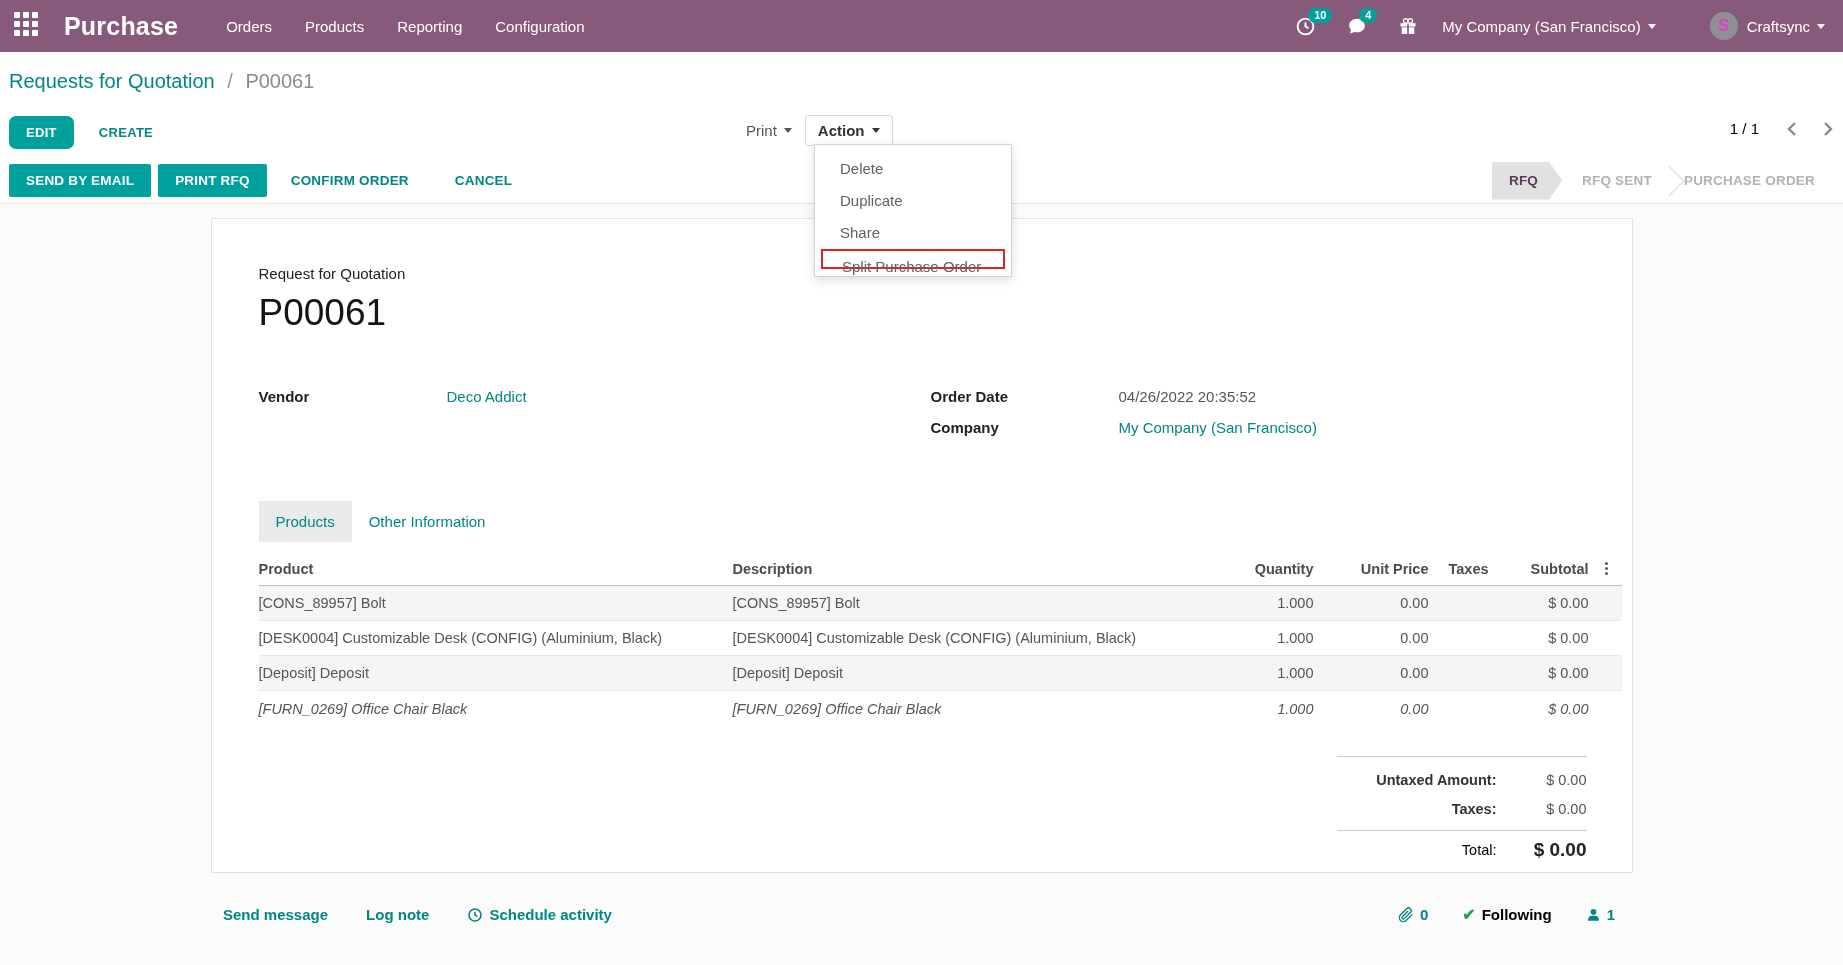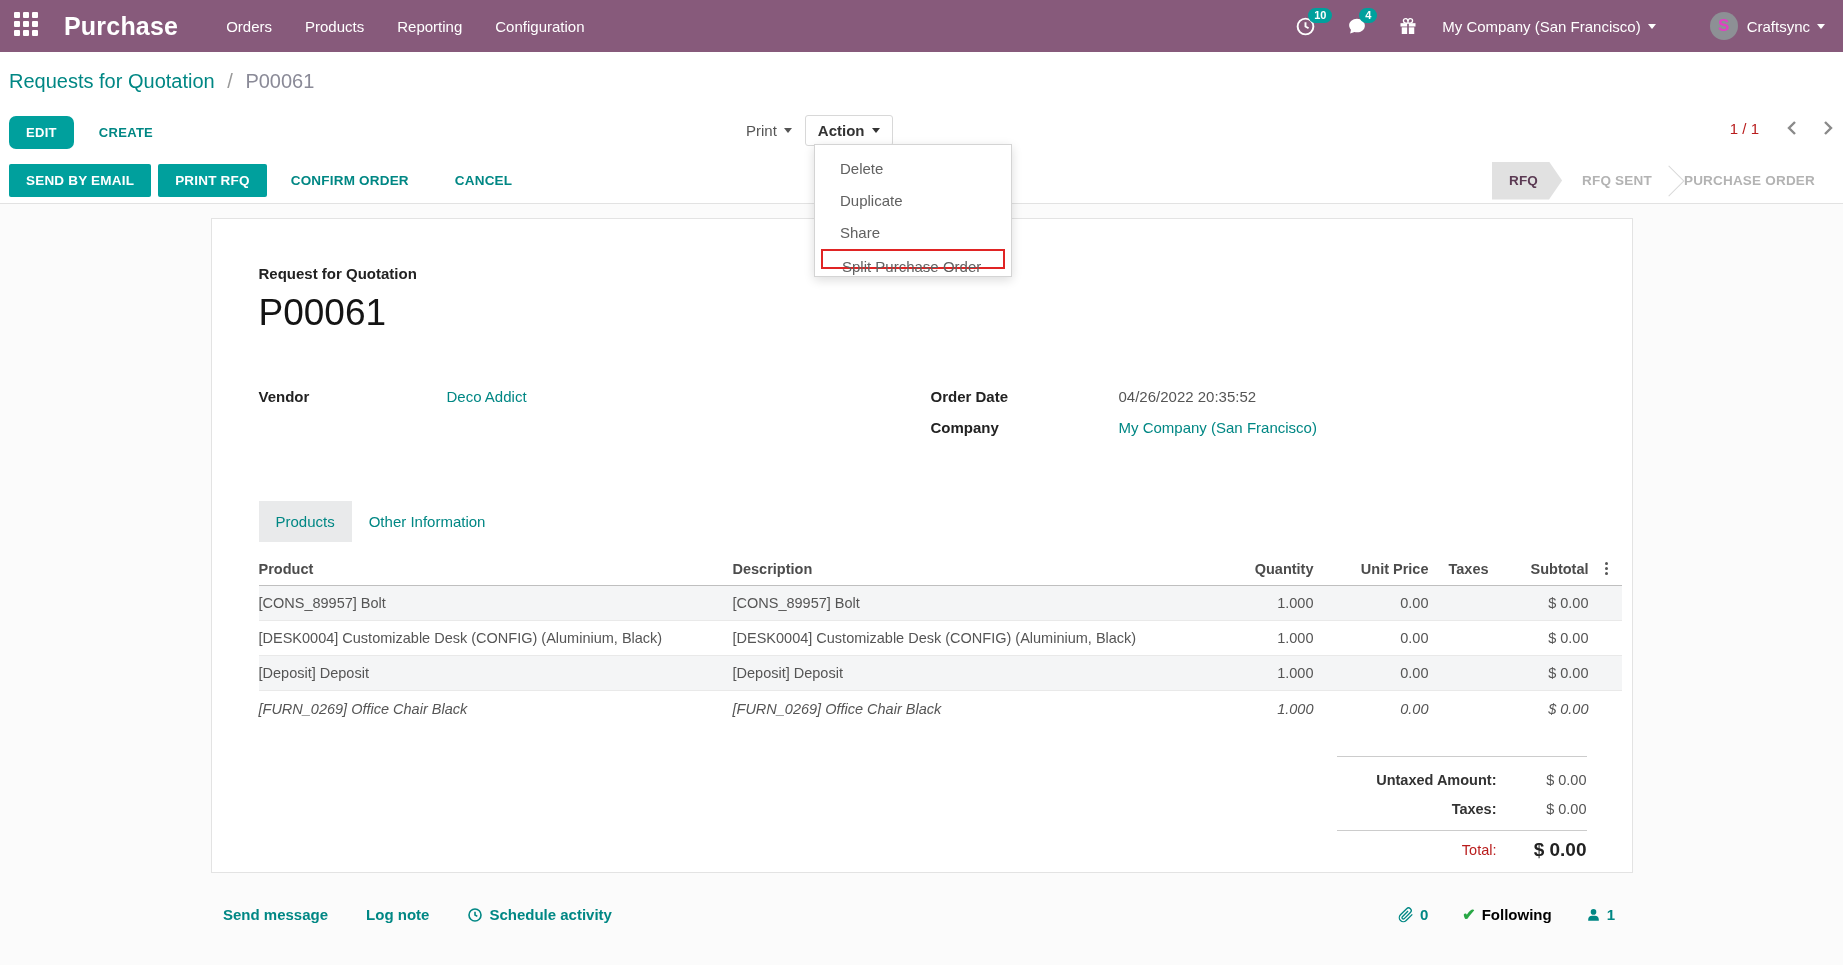--- a/index.html
+++ b/index.html
@@ -27,42 +27,42 @@
   .breadcrumb-sep { color:#999; margin:0 7px; }
   .breadcrumb-current { color:#8a8a97; }
 
   
   .control-row { height:52px; background:#fff; position:relative; display:flex; align-items:center; padding-left:9px; }
   .btn-edit { background:#00A09D; color:#fff; border:none; font-weight:700; font-size:13px; padding:9px 17px; border-radius:7px; cursor:pointer; letter-spacing:.3px; font-family:inherit; }
   .btn-create { background:none; border:none; color:#008784; font-weight:700; font-size:13px; margin-left:25px; cursor:pointer; letter-spacing:.3px; font-family:inherit; }
   .center-actions { position:absolute; left:733px; top:9px; display:flex; align-items:center; }
   .dd-toggle { background:none; border:1px solid transparent; font-size:15px; color:#555; padding:6px 12px; cursor:pointer; display:flex; align-items:center; font-family:inherit; }
   .dd-toggle.open { border-color:#d8d8d8; border-radius:3px; color:#333; font-weight:700; }
-  .pager { position:absolute; right:10px; top:14px; display:flex; align-items:flex-start; color:#b91c1c; font-size:15px; }
+  .pager { position:absolute; right:10px; top:14px; display:flex; align-items:flex-end; color:#000000; font-size:15px; }
   .pager-nav { display:flex; align-items:center; margin-left:28px; gap:26px; }
   .pager-nav svg { cursor:pointer; }
 
   
   .status-row { height:46px; background:#fff; border-bottom:1px solid #e2e2e2; display:flex; align-items:center; padding:0 8px 0 9px; }
   .btn-fill { background:#00A09D; color:#fff; border:none; font-weight:700; font-size:13.5px; padding:9px 17px; cursor:pointer; margin-right:7px; border-radius:2px; letter-spacing:.2px; font-family:inherit; }
   .btn-flat { background:none; border:none; color:#008784; font-weight:700; font-size:13.5px; padding:9px 17px; cursor:pointer; margin-right:12px; letter-spacing:.2px; font-family:inherit;text-align:center; }
   .statebar { margin-left:auto; display:flex; align-items:center; height:38px; }
   .step { color:#b3b3b3; font-size:13.5px; font-weight:600; padding:0 20px; line-height:38px; cursor:pointer; letter-spacing:.2px; }
   .step.active { background:#e1e1e1; color:#5B3A53; font-weight:700; padding:0 24px 0 17px; clip-path:polygon(0 0, calc(100% - 13px) 0, 100% 50%, calc(100% - 13px) 100%, 0 100%); }
   .step-chev { width:22px; height:22px; border-top:1px solid #d9d9d9; border-right:1px solid #d9d9d9; transform:rotate(45deg); margin:0 -16px 0 -14px; }
 
   
   .dropdown-menu { position:absolute; left:814px; top:144px; width:198px; background:#fff; border:1px solid #d4d4d4; box-shadow:0 3px 10px rgba(0,0,0,.14); padding:8px 0 7px; z-index:30; }
   .menu-item { height:32px; line-height:32px; padding-left:25px; font-size:15px; color:#616161; cursor:pointer; }
   .menu-item.highlighted { border:2px solid #E02424; margin:0 6px; padding-left:19px; height:20px; line-height:32px; }
 
   
   .content { padding-top:14px; background:#fbfbfb; }
   .sheet { width:1422px; height:655px; margin:0 auto; background:#fff; border:1px solid #e3e3e3; padding:46px 10px 0 47px; }
-  .sheet-subtitle { font-size:15px; font-weight:700; color:#222; }
+  .sheet-subtitle { font-size:15px; font-weight:400; color:#222; }
   .sheet-name { font-size:37px; color:#141414; margin-top:10px; font-weight:400; }
   .field-grid { display:flex; margin-top:47px; }
   .field-col { width:672px; }
   .field-row { display:flex; height:31px; align-items:center; font-size:15px; }
   .field-label { width:188px; font-weight:700; color:#222; }
   .field-label.muted { color:#a9a9a9; font-weight:700; }
   .field-value { color:#555; }
   .field-value.link { color:#008784; cursor:pointer; }
 
   .tabs { display:flex; margin-top:58px; font-size:15px; }
@@ -78,21 +78,21 @@
   .cell-num { text-align:right; }
   .cell-taxes { padding-left:20px; }
   .kebab { display:flex; flex-direction:column; gap:2px; align-items:center; cursor:pointer; }
   .kebab i { width:3px; height:3px; border-radius:50%; background:#555; }
 
   .totals { width:250px; margin:30px 35px 0 auto; border-top:1px solid #ccc; padding-top:8px; font-size:14.5px; }
   .totals-row { display:flex; justify-content:flex-end; align-items:center; height:29px; }
   .totals-label { font-weight:700; color:#333; }
   .totals-value { width:90px; text-align:right; color:#555; }
   .totals-divider { border-top:1px solid #ccc; margin-top:7px; padding-top:9px; }
-  .totals-row.grand .totals-label { font-weight:400; color:#b91c1c;margin-left:36px; }
+  .totals-row.grand .totals-label { font-weight:400; color:#000000;margin-left:36px; }
   .totals-row.grand .totals-value { font-weight:700; font-size:19px; color:#222; }
 
   
   .chatter { display:flex; align-items:center; padding:32px 228px 0 223px; background:#fbfbfb; }
   .chatter-btn { background:none; border:none; color:#008784; font-weight:700; font-size:15px; cursor:pointer; margin-right:38px; display:flex; align-items:center; gap:6px; font-family:inherit; }
   .chatter-right { margin-left:auto; display:flex; align-items:center; gap:34px; }
   .chatter-stat { display:flex; align-items:center; gap:6px; color:#008784; font-weight:700; font-size:15px; cursor:pointer; }
   .following { color:#000000; }
   .checkmark { color:#28A745; font-size:16px; font-weight:700; }
 </style>

